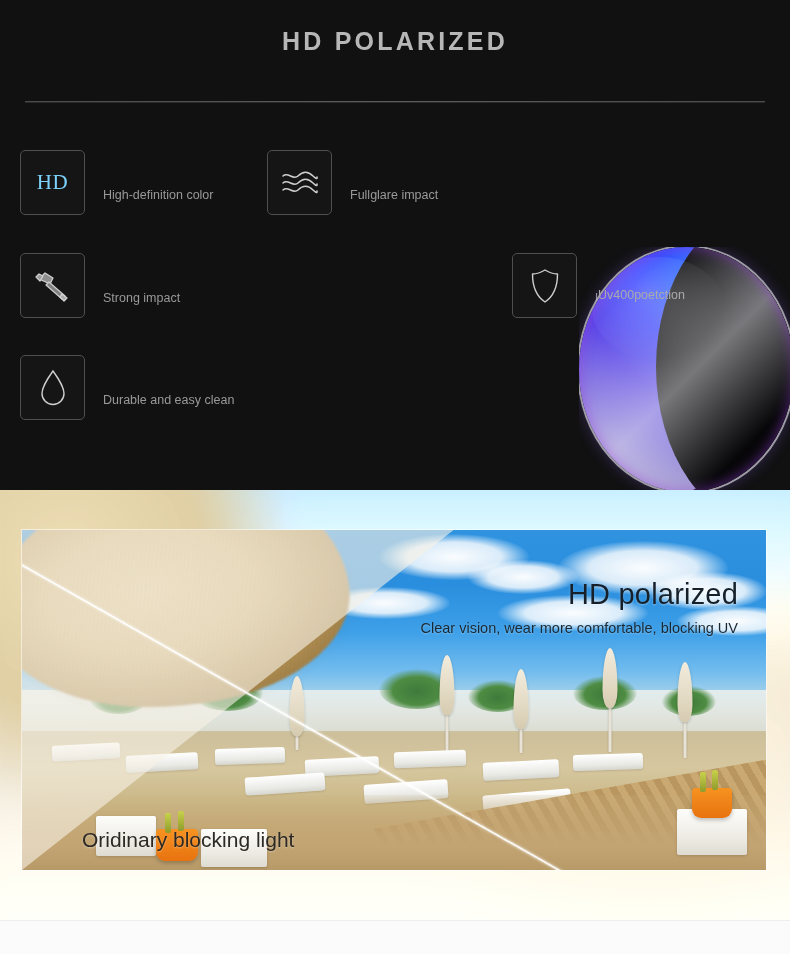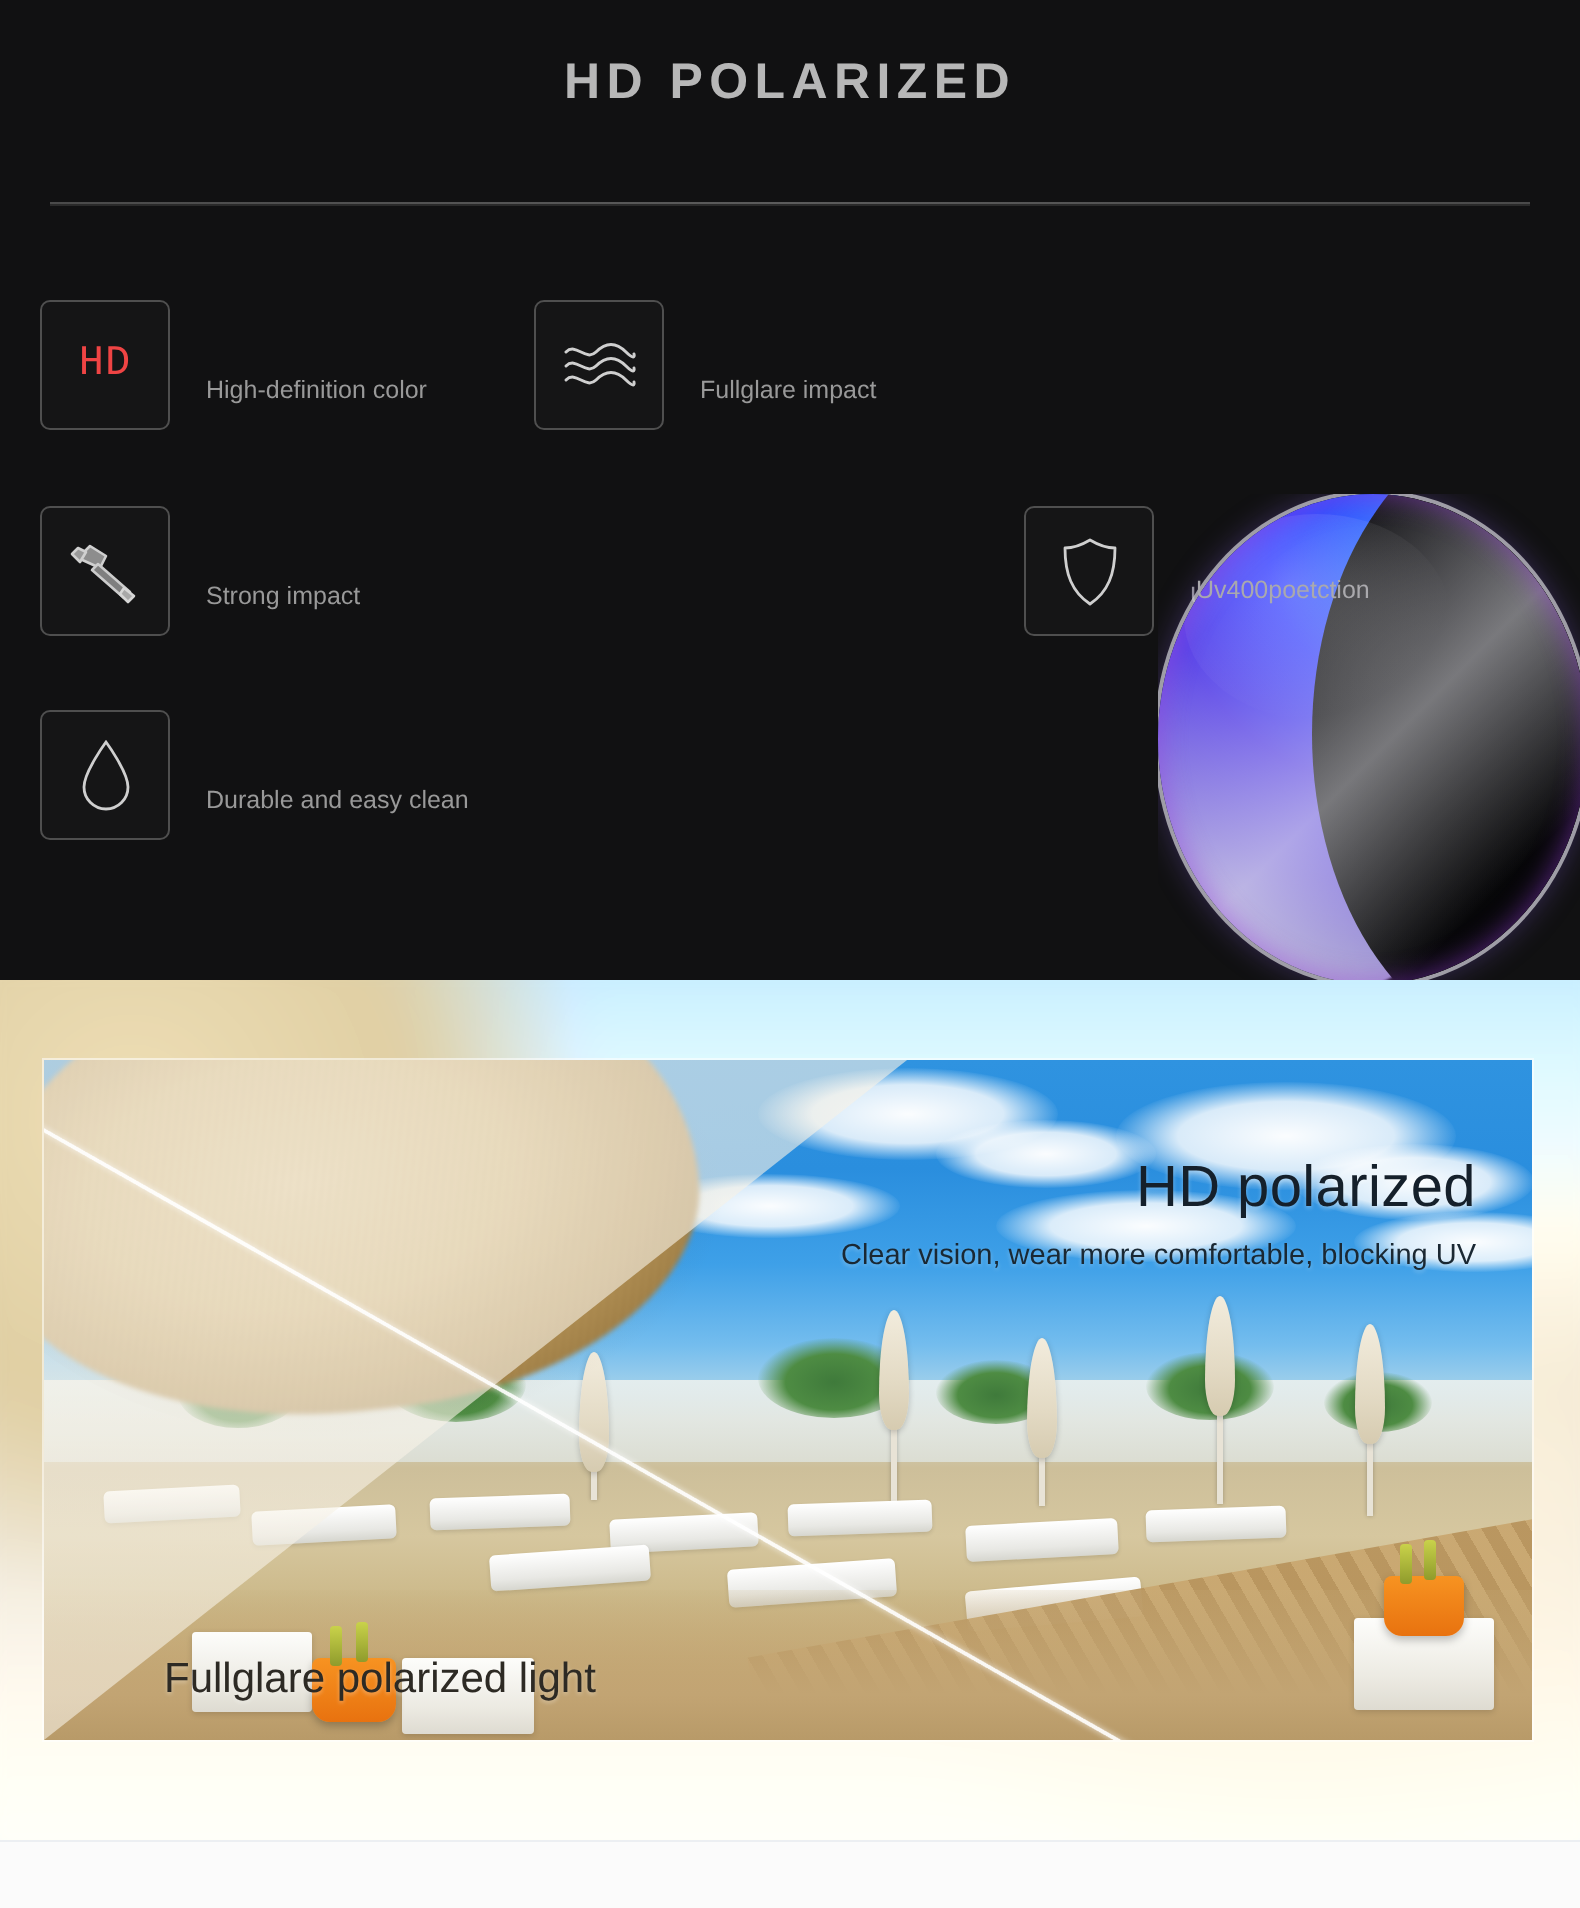--- a/index.html
+++ b/index.html
@@ -49,23 +49,23 @@
   .icon-box {
     width: 65px; height: 65px;
     border: 1px solid #4f4f4f;
     border-radius: 5px;
     background: #151516;
     display: flex; align-items: center; justify-content: center;
     flex: none;
   }
   .icon-box .hd-text {
     font-size: 21px;
-    color: #ef4444;
+    color: #7dd3fc;
     letter-spacing: 0.5px;
-    font-family: Liberation Mono, monospace;
+    font-family: Liberation Serif, serif;
   }
   .icon-box svg { display: block; }
   .feature-label {
     margin-left: 18px;
     margin-top: 24px;
     font-size: 12.5px;
     color: #999999;
     white-space: pre;
     font-family: "Liberation Sans", sans-serif;
   }
@@ -503,21 +503,21 @@
 
         <div class="thatch-shadow"></div>
         <div class="thatch"></div>
 
         <div class="unpolarized"></div>
         <div class="unpolarized2"></div>
         <div class="split-line"></div>
 
         <div class="photo-heading">HD polarized</div>
         <div class="photo-subheading">Clear vision, wear more comfortable, blocking UV</div>
-        <div class="photo-bottom-label">Fullglare polarized light</div>
+        <div class="photo-bottom-label">Oridinary blocking light</div>
 
       </div>
     </div>
   </div>
 
   <div class="bottom-white"></div>
 
 </div>
 
 </body></html>

